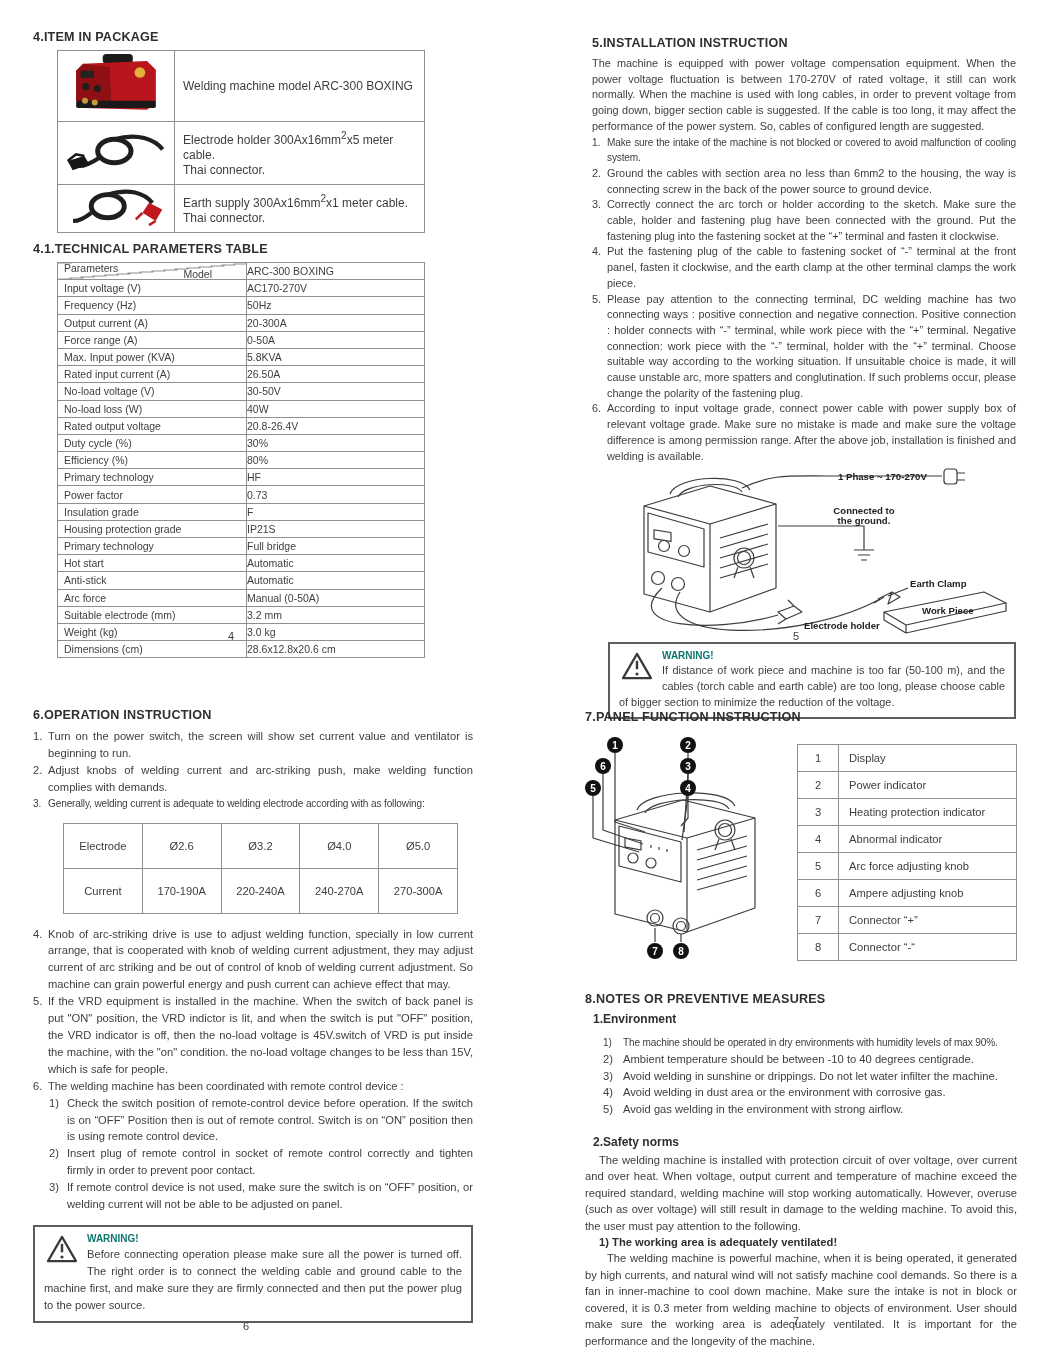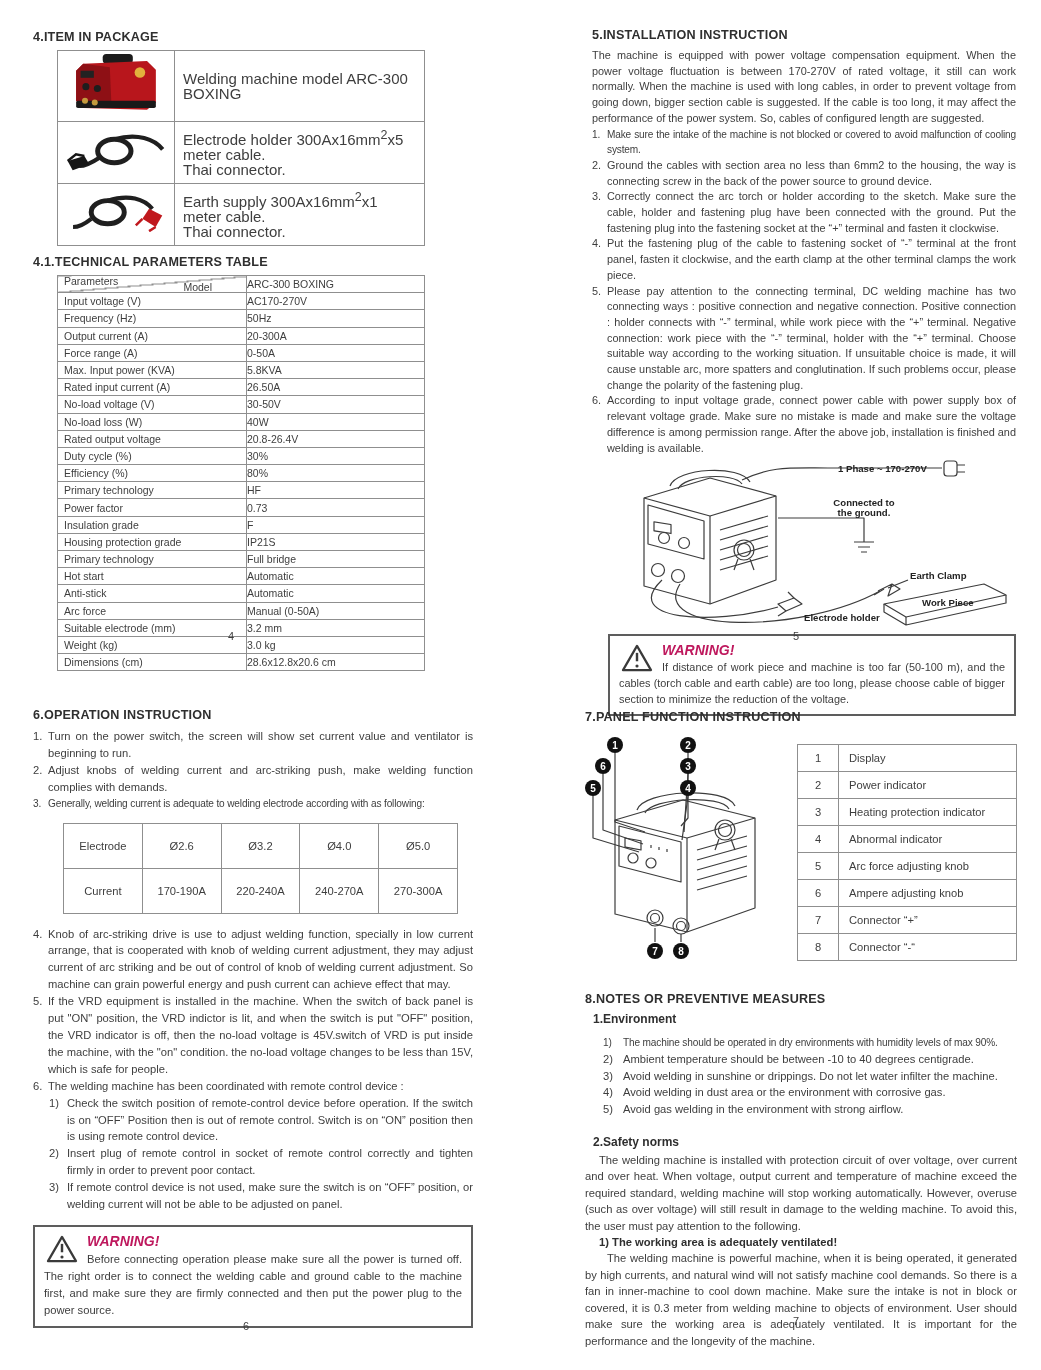--- a/index.html
+++ b/index.html
@@ -1,61 +1,61 @@
 <!DOCTYPE html>
 <html><head>
 <meta charset="utf-8">
 <style>
   html,body{margin:0;padding:0;background:#ffffff;}
   body{width:1041px;height:1370px;position:relative;overflow:hidden;
        font-family:"Liberation Sans", sans-serif;color:#3e3e3e;}
   .quad{position:absolute;}
   #p4{left:33px;top:30px;width:400px;}
-  #p5{left:592px;top:28px;width:424px;}
+  #p5{left:592px;top:36px;width:424px;}
   #p6{left:33px;top:708px;width:440px;}
   #p7{left:585px;top:710px;width:432px;}
   .h1{font-size:12.6px;font-weight:700;color:#2f2f2f;letter-spacing:.2px;margin:0 0 6px 0;}
   .h2{font-size:12px;font-weight:700;color:#2f2f2f;margin:10px 0 4px 0;}
   .txt{font-size:10.9px;line-height:15.7px;text-align:justify;color:#3e3e3e;}
   #p6 .txt,#p7 .txt{font-size:11.2px;line-height:16.9px;}
   #p7 .txt{line-height:16.4px;}
   .li{display:flex;margin:0;}
   .li .n{flex:0 0 15px;}
   .li .t{flex:1;}
   .li2{display:flex;margin-left:16px;}
   .li2 .n{flex:0 0 18px;}
   .li2 .t{flex:1;}
   .cond .t,.cond{font-size:10.1px !important;letter-spacing:-.15px;}
   table{border-collapse:collapse;}
   td,th{border:1px solid #8f8f8f;font-weight:400;}
   
   .pkg{margin-left:24px;width:368px;}
   .pkg .imgc{width:114px;text-align:center;vertical-align:middle;}
-  .pkg .desc{padding:6px 8px;font-size:15px;line-height:15px;vertical-align:middle;}
+  .pkg .desc{padding:6px 8px;font-size:12px;line-height:15px;vertical-align:middle;}
   
   .prm{margin-left:24px;width:368px;font-size:10.5px;}
   .prm td{height:16.2px;padding:0;}
   .prm .pc{width:182px;padding-left:6px;}
   .prm .vc{text-align:left;}
   .diag{position:relative;height:40px;
         background:linear-gradient(to bottom right,transparent calc(50% - .6px),#8f8f8f calc(50% - .6px),#8f8f8f calc(50% + .6px),transparent calc(50% + .6px));}
   .diag .m{position:absolute;top:5px;right:34px;}
   .diag .p{position:absolute;bottom:5px;left:6px;}
   
   .ele{margin:10px 0 12px 30px;width:395px;font-size:11.2px;}
   .ele td{height:42px;text-align:center;width:20%;}
   
   .pan{width:220px;font-size:11.2px;}
   .pan td{height:24px;}
   .pan .nc{width:38px;text-align:center;}
   .pan .lc{padding-left:10px;}
   
   .warn{border:2px solid #5d5d5d;padding:5px 9px 7px 9px;}
   .warn .icon{float:left;margin:3px 9px 1px 2px;}
-  .warn .wtitle{font-weight:700;font-size:14px;color:#be185d;margin:1px 0 2px 0;font-style:italic;}
+  .warn .wtitle{font-weight:700;font-size:10px;color:#0f766e;margin:1px 0 2px 0;}
   .pagenum{position:absolute;font-size:11px;color:#3e3e3e;}
   svg text{font-family:"Liberation Sans", sans-serif;}
   .dlbl{font-weight:700;font-size:9.6px;fill:#222;}
 </style>
 </head>
 <body>
 
 <div class="quad" id="p4">
   <div class="h1">4.ITEM IN PACKAGE</div>
 

